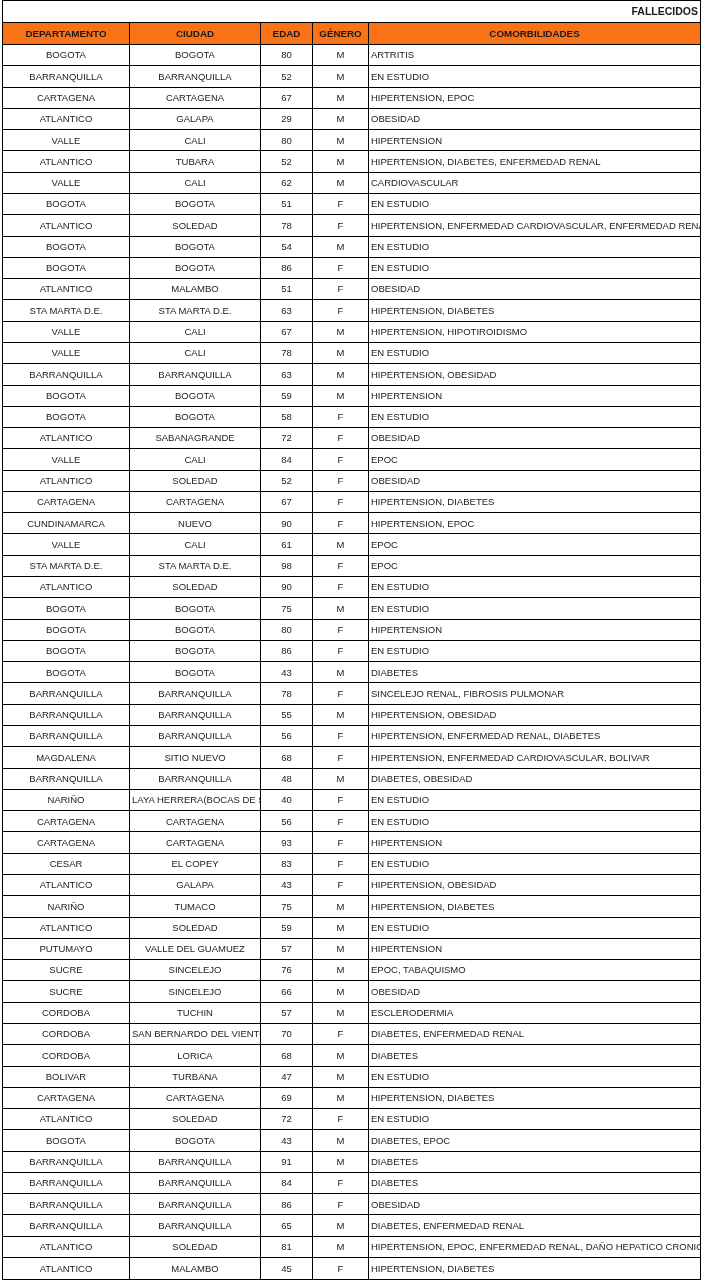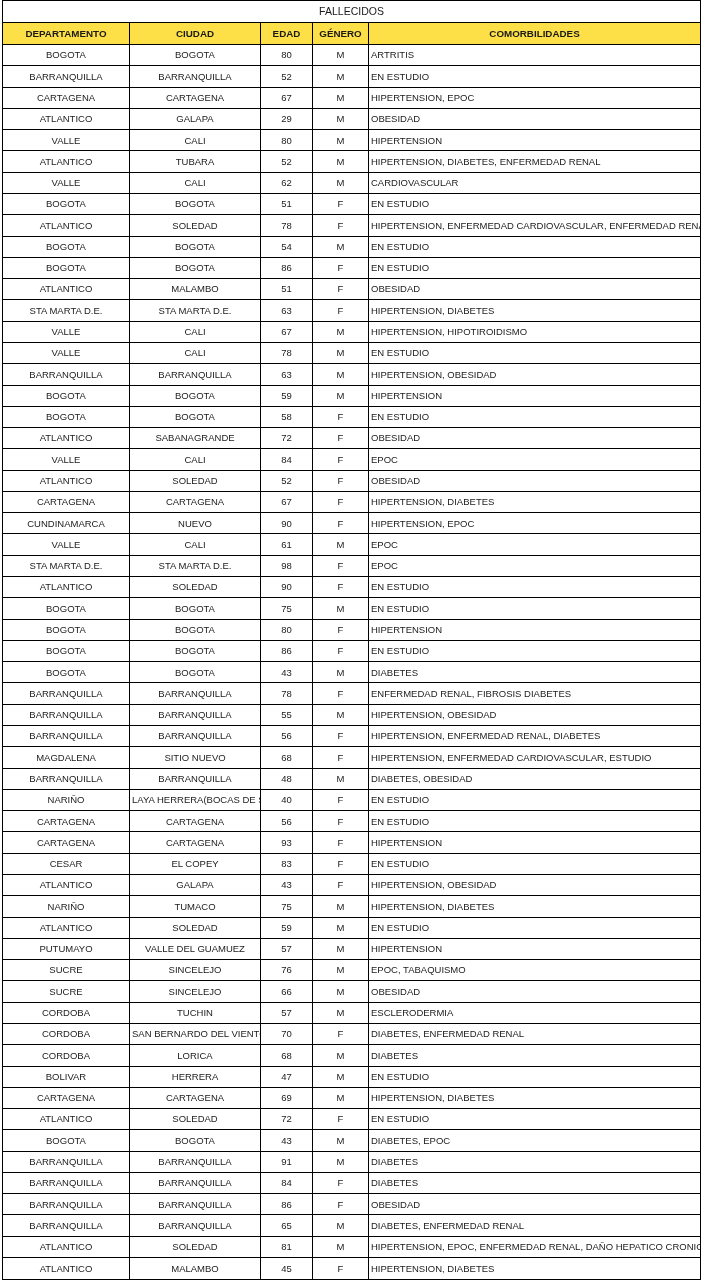--- a/index.html
+++ b/index.html
@@ -28,29 +28,29 @@
     overflow: hidden;
     font-size: 9.5px;
     line-height: 1;
     vertical-align: middle;
   }
   tr.title-row {
     height: 22px;
   }
   tr.title-row th {
     background: #ffffff;
-    font-weight: normal;
+    font-weight: bold;
     font-size: 10.5px;
-    text-align: center;
+    text-align: right;
   }
   tr.header-row {
     height: 22px;
   }
   tr.header-row th {
-    background: #fde047;
+    background: #f97316;
     font-weight: bold;
     font-size: 9.8px;
     text-align: center;
   }
   tr.data-row {
     height: 20.95px;
   }
   td.c { text-align: center; }
   td.l { text-align: left; }
 </style>
@@ -286,42 +286,42 @@
         <td class="c">BOGOTA</td>
         <td class="c">43</td>
         <td class="c">M</td>
         <td class="l">DIABETES</td>
       </tr>
       <tr class="data-row">
         <td class="c">BARRANQUILLA</td>
         <td class="c">BARRANQUILLA</td>
         <td class="c">78</td>
         <td class="c">F</td>
-        <td class="l">ENFERMEDAD RENAL, FIBROSIS DIABETES</td>
+        <td class="l">SINCELEJO RENAL, FIBROSIS PULMONAR</td>
       </tr>
       <tr class="data-row">
         <td class="c">BARRANQUILLA</td>
         <td class="c">BARRANQUILLA</td>
         <td class="c">55</td>
         <td class="c">M</td>
         <td class="l">HIPERTENSION, OBESIDAD</td>
       </tr>
       <tr class="data-row">
         <td class="c">BARRANQUILLA</td>
         <td class="c">BARRANQUILLA</td>
         <td class="c">56</td>
         <td class="c">F</td>
         <td class="l">HIPERTENSION, ENFERMEDAD RENAL, DIABETES</td>
       </tr>
       <tr class="data-row">
         <td class="c">MAGDALENA</td>
         <td class="c">SITIO NUEVO</td>
         <td class="c">68</td>
         <td class="c">F</td>
-        <td class="l">HIPERTENSION, ENFERMEDAD CARDIOVASCULAR, ESTUDIO</td>
+        <td class="l">HIPERTENSION, ENFERMEDAD CARDIOVASCULAR, BOLIVAR</td>
       </tr>
       <tr class="data-row">
         <td class="c">BARRANQUILLA</td>
         <td class="c">BARRANQUILLA</td>
         <td class="c">48</td>
         <td class="c">M</td>
         <td class="l">DIABETES, OBESIDAD</td>
       </tr>
       <tr class="data-row">
         <td class="c">NARIÑO</td>
@@ -409,21 +409,21 @@
       </tr>
       <tr class="data-row">
         <td class="c">CORDOBA</td>
         <td class="c">LORICA</td>
         <td class="c">68</td>
         <td class="c">M</td>
         <td class="l">DIABETES</td>
       </tr>
       <tr class="data-row">
         <td class="c">BOLIVAR</td>
-        <td class="c">HERRERA</td>
+        <td class="c">TURBANA</td>
         <td class="c">47</td>
         <td class="c">M</td>
         <td class="l">EN ESTUDIO</td>
       </tr>
       <tr class="data-row">
         <td class="c">CARTAGENA</td>
         <td class="c">CARTAGENA</td>
         <td class="c">69</td>
         <td class="c">M</td>
         <td class="l">HIPERTENSION, DIABETES</td>

